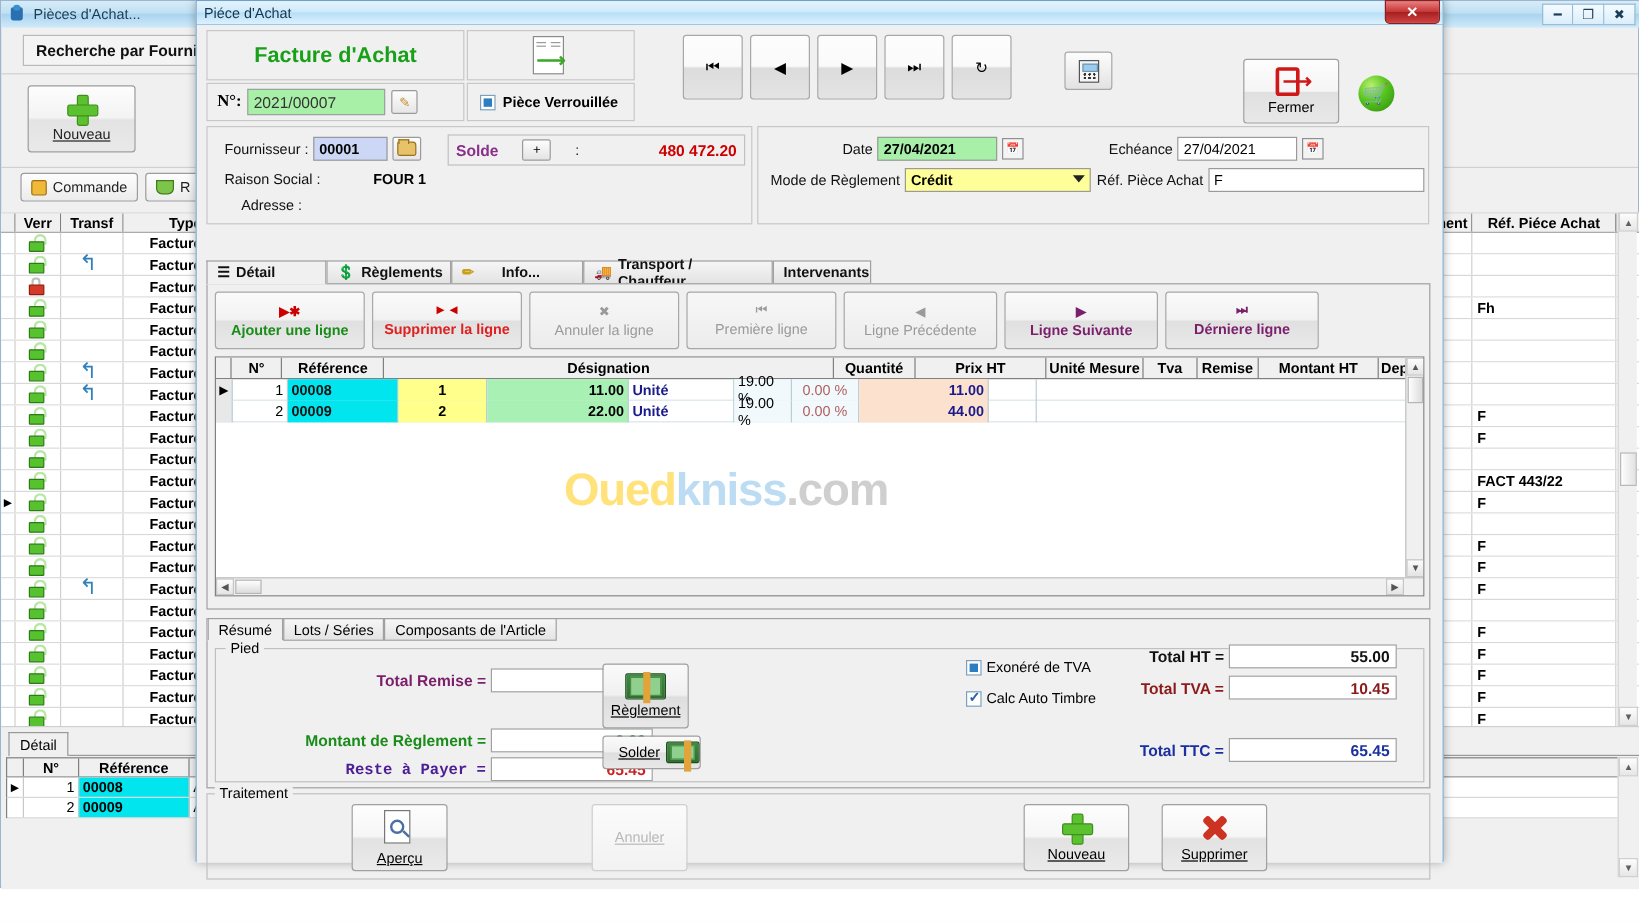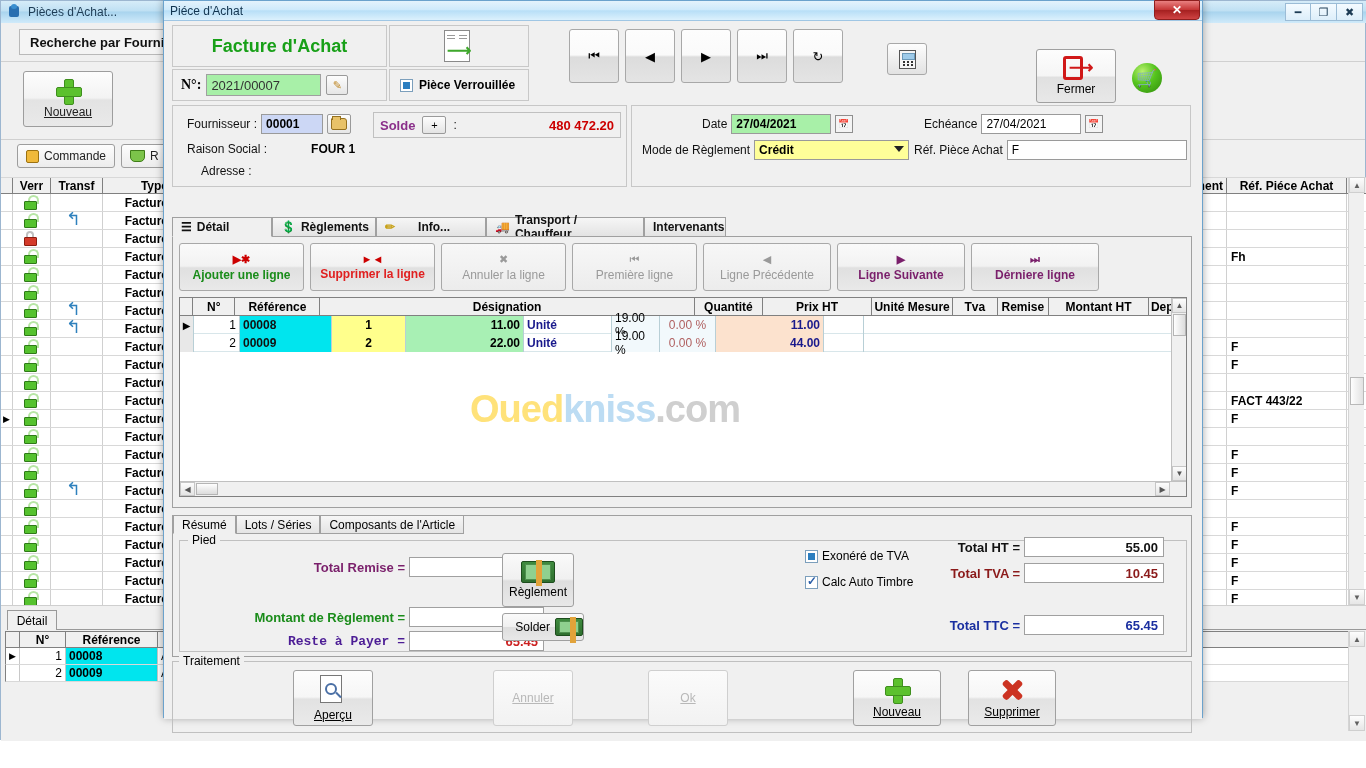--- a/index.html
+++ b/index.html
@@ -236,21 +236,21 @@
     width:24px;height:20px; border:1px solid #9a9a9a; border-radius:2px;
     background:linear-gradient(to bottom,#fdfdfd,#e6e6e6);
     display:flex;align-items:center;justify-content:center;
   }
   .folderico{ width:16px;height:12px; background:#e8c268; border:1px solid #96711f; border-radius:1px 3px 2px 2px; position:relative;}
   .folderico::before{content:"";position:absolute;left:0;top:-3px;width:7px;height:3px;background:#e8c268;border:1px solid #96711f;border-bottom:none;}
 
   .soldebox {
     position:absolute; left:200px; top:6px; width:248px; height:26px;
     border:1px solid #c0c0c0; background:#f0f0f0;
-    display:flex; align-items:center; padding:0 6px; gap:7px;justify-content:flex-end;
+    display:flex; align-items:center; padding:0 6px; gap:20px;justify-content:flex-end;
   }
   .solde-lbl { color:#8a2f8a; font-weight:bold; font-size:13px; }
   .plusbtn { width:24px;height:18px; border:1px solid #9a9a9a; border-radius:2px;
     background:linear-gradient(to bottom,#fdfdfd,#e4e4e4); display:flex;align-items:center;justify-content:center; font-size:11px;}
   .solde-val { margin-left:auto; color:#cc0000; font-weight:bold; font-size:13px; }
 
   
   .dategrp { position:absolute; left:467px; top:84px; width:560px; height:82px; border:1px solid #c7c7c7;}
   .calbtn { width:18px;height:18px; border:1px solid #8f8f8f; background:#f4f4f4;
     display:flex;align-items:center;justify-content:center; font-size:9px; color:#222;}
@@ -319,21 +319,21 @@
   .pied { position:absolute; left:6px; top:24px; width:1008px; height:112px; border:1px solid #c0c0c0;}
   .pied-lg { position:absolute; left:8px; top:-8px; background:#f0f0f0; padding:0 4px; font-size:12px;}
 
   .fld { position:absolute; display:flex; align-items:center; gap:4px;}
   .fldlbl { font-weight:bold; font-size:13px; text-align:right;}
   .fldin { border:1px solid #a0a0a0; background:#fff; height:20px; display:flex; align-items:center; justify-content:flex-end; padding-right:5px; font-size:13px; font-weight:bold;}
 
   .moneybtn {
     position:absolute; border:1px solid #a0a0a0; border-radius:3px;
     background:linear-gradient(to bottom,#fafafa 0%,#f0f0f0 48%,#dedede 52%,#e8e8e8 100%);
-    display:flex; align-items:center; justify-content:center;
+    display:flex; align-items:center; justify-content:center;text-decoration:underline;
   }
   .cash { width:34px;height:22px; background:linear-gradient(#3f8b3f,#2f6f2f); border:1px solid #1d4d1d; border-radius:2px; position:relative;}
   .cash::before{content:"";position:absolute;left:3px;top:2px;right:3px;bottom:2px;background:#8fd08f;border:1px solid #4d8f4d;}
   .cash::after{content:"";position:absolute;left:14px;top:-2px;width:6px;height:26px;background:#e2a33a;}
 
   
   .traitement { position:absolute; left:8px; top:640px; width:1020px; height:72px; border:1px solid #c0c0c0;}
   .tr-lg { position:absolute; left:6px; top:-8px; background:#f0f0f0; padding:0 4px; font-size:12px;}
   .trbtn {
     position:absolute; top:8px; width:80px;height:56px; border:1px solid #a0a0a0; border-radius:3px;
@@ -1072,23 +1072,20 @@
           <span class="docmag">
               <span class="pg"></span>
               <span class="mg"></span>
               <span class="hd"></span>
             </span>
           <span class="lb">Aperçu</span>
         </div>
         <div class="trbtn dis" style="left:320px;">
           <span class="lb">Annuler</span>
         </div>
-        <div class="trbtn dis" style="left:475px;">
-          <span class="lb">Ok</span>
-        </div>
         <div class="trbtn" style="left:680px; width:88px;">
           <span class="plus"></span>
           <span class="lb">Nouveau</span>
         </div>
         <div class="trbtn" style="left:795px; width:88px;">
           <span class="xico"></span>
           <span class="lb">Supprimer</span>
         </div>
       </div>
 

